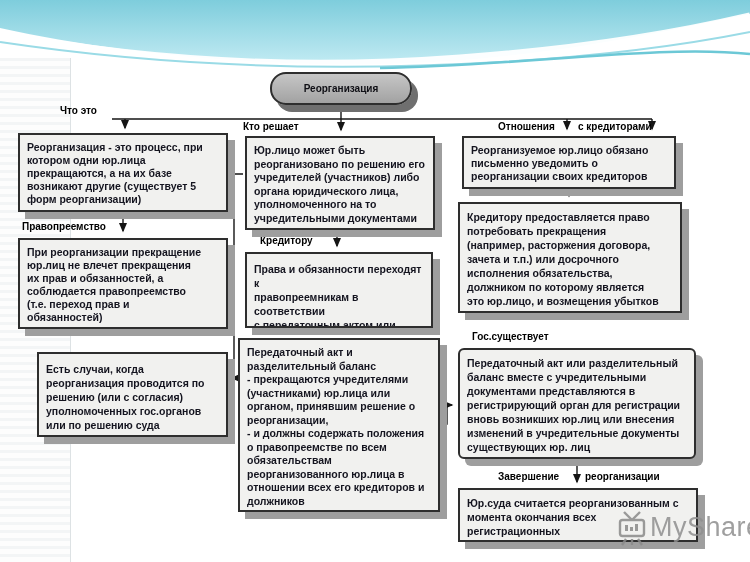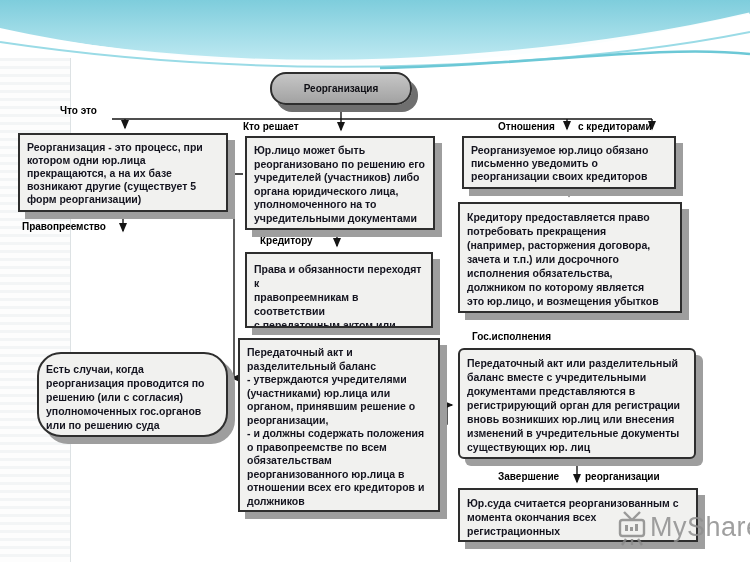--- a/index.html
+++ b/index.html
@@ -69,48 +69,54 @@
   </svg>
 
   <div class="rootnode">Реорганизация</div>
 
   <div class="hdr" style="left:60px;top:105px;">Что это</div>
   <div class="hdr" style="left:243px;top:121px;">Кто решает</div>
   <div class="hdr" style="left:498px;top:121px;">Отношения</div>
   <div class="hdr" style="left:578px;top:121px;">с кредиторами</div>
   <div class="hdr" style="left:22px;top:221px;">Правопреемство</div>
   <div class="hdr" style="left:260px;top:235px;">Кредитору</div>
-  <div class="hdr" style="left:472px;top:331px;">Гос.исполнения</div>
+  <div class="hdr" style="left:472px;top:331px;">Гос.существует</div>
   <div class="hdr" style="left:498px;top:471px;">Завершение</div>
   <div class="hdr" style="left:585px;top:471px;">реорганизации</div>
 
   <div class="box" style="left:18px;top:133px;width:210px;height:79px;">Реорганизация - это процесс, при
 котором одни юр.лица
 прекращаются, а на их базе
 возникают другие (существует 5
 форм реорганизации)</div>
-  <div class="box lh14" style="left:37px;top:352px;width:191px;height:85px;padding-top:8px;border-radius:24px;">Есть случаи, когда
+  <div class="box" style="left:18px;top:238px;width:210px;height:91px;">При реорганизации прекращение
+юр.лиц не влечет прекращения
+их прав и обязанностей, а
+соблюдается правопреемство
+(т.е. переход прав и
+обязанностей)</div>
+  <div class="box lh14" style="left:37px;top:352px;width:191px;height:85px;padding-top:8px;">Есть случаи, когда
 реорганизация проводится по
 решению (или с согласия)
 уполномоченных гос.органов
 или по решению суда</div>
 
   <div class="box lh135" style="left:245px;top:136px;width:190px;height:94px;">Юр.лицо может быть
 реорганизовано по решению его
 учредителей (участников) либо
 органа юридического лица,
 уполномоченного на то
 учредительными документами</div>
   <div class="box lh14" style="left:245px;top:252px;width:188px;height:76px;padding-top:8px;">Права и обязанности переходят к
 правопреемникам в соответствии
 с передаточным актом или
 разделительным балансом</div>
   <div class="box lh135" style="left:238px;top:338px;width:202px;height:174px;">Передаточный акт  и
 разделительный баланс
-- утверждаются учредителями
+- прекращаются учредителями
 (участниками) юр.лица или
 органом, принявшим решение о
 реорганизации,
 - и должны содержать положения
 о правопреемстве по всем
 обязательствам
 реорганизованного юр.лица в
 отношении всех его кредиторов и
 должников</div>
 

